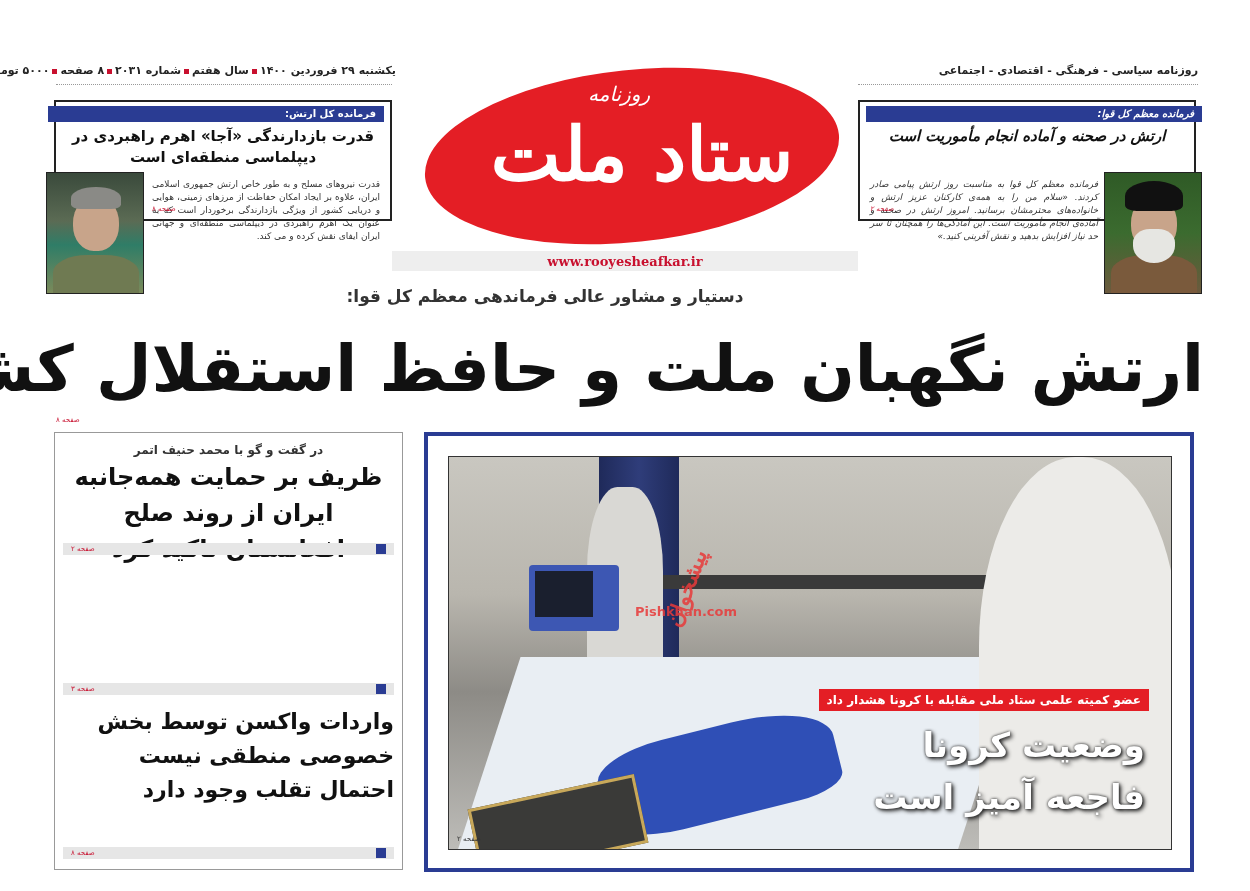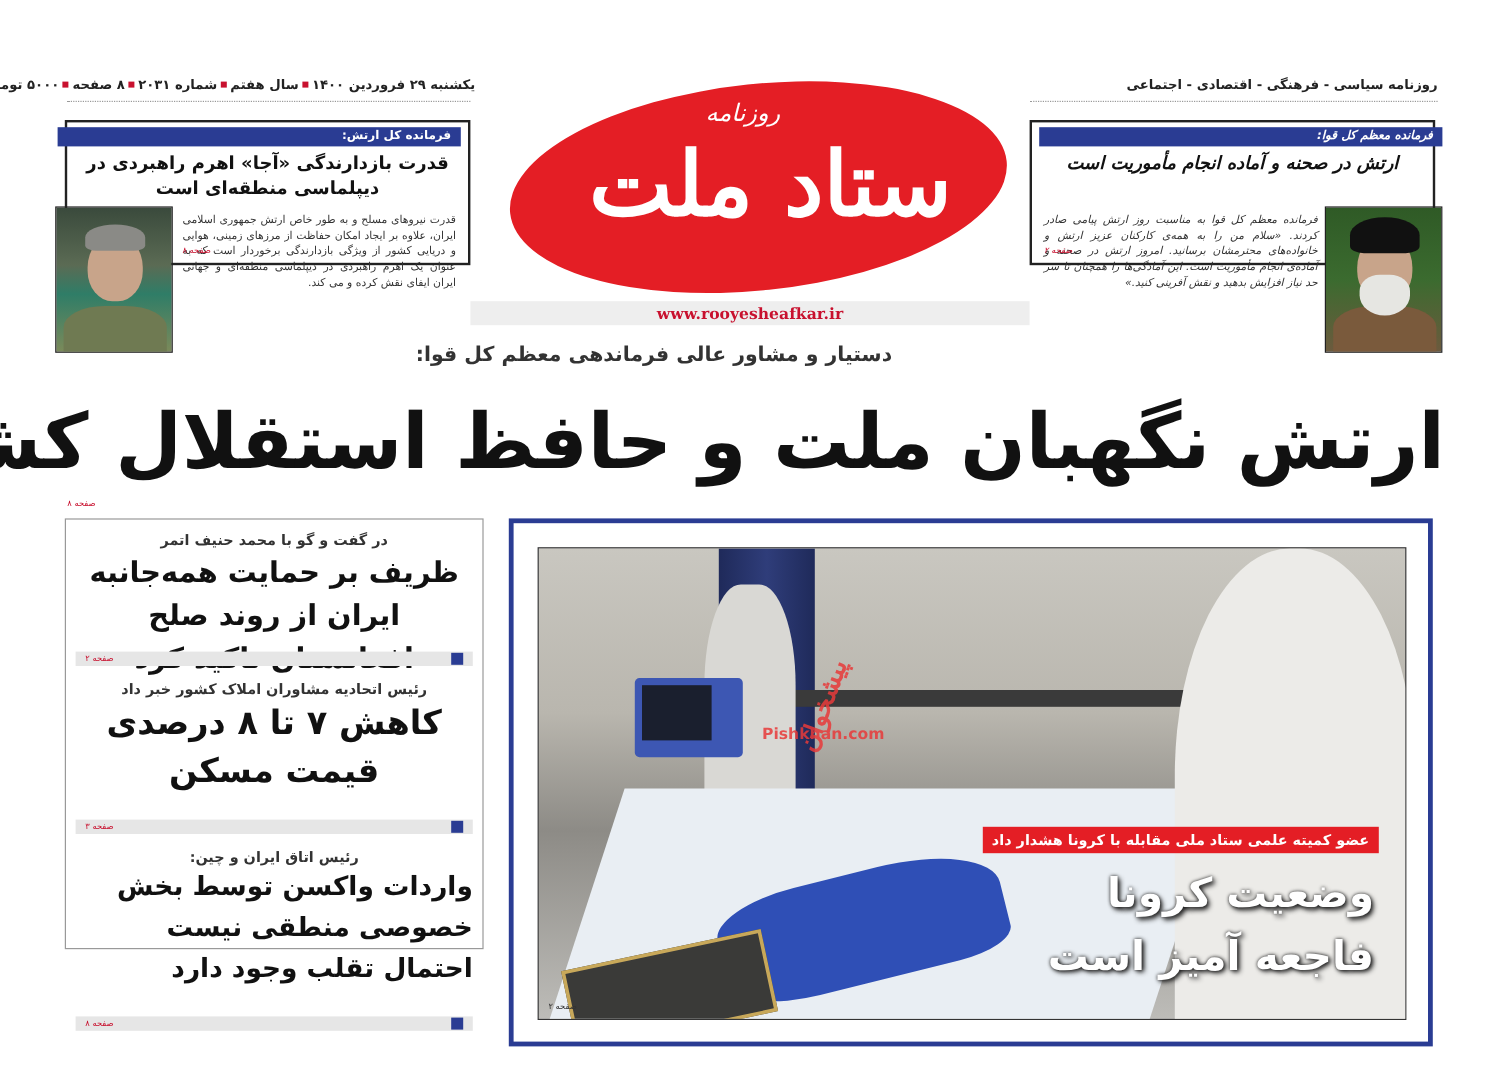--- a/index.html
+++ b/index.html
@@ -49,21 +49,21 @@
   .logo-sub { position: absolute; left: 138px; top: 18px; font-family: "DejaVu Serif", serif; font-size: 20px; color: #fff; font-style: italic; margin-left: 48px; }
   .site-strip { position: absolute; left: 392px; top: 251px; width: 466px; height: 20px; background: #eeeeee; text-align: center; }
   .site-url { font-family: "DejaVu Serif", serif; font-size: 13px; font-weight: bold; color: #c8102e; line-height: 20px; }
 
   
   .supertitle { position: absolute; top: 286px; left: 300px; width: 490px; text-align: center; font-size: 17px; font-weight: bold; color: #333; }
   .headline { position: absolute; top: 326px; left: 44px; width: 1160px; text-align: center; font-size: 64px; font-weight: bold; color: #111; letter-spacing: -2px; line-height: 86px; white-space: nowrap; }
   .headline-page { position: absolute; top: 416px; left: 56px; font-size: 7px; color: #c8102e; }
 
   
-  .news-col { position: absolute; left: 54px; top: 432px; width: 349px; height: 359px; border: 1px solid #999; background: #fff; }
+  .news-col { position: absolute; left: 54px; top: 432px; width: 349px; height: 438px; border: 1px solid #999; background: #fff; }
   .story { position: absolute; left: 8px; right: 8px; text-align: center; }
   .story-kicker { font-size: 12px; font-weight: bold; color: #333; line-height: 18px; }
   .story-title { font-size: 24px; font-weight: bold; color: #111; line-height: 36px; letter-spacing: -0.5px; }
   .page-bar { position: absolute; left: 8px; right: 8px; height: 12px; background: #e6e6e6; }
   .page-bar .page-txt { position: absolute; left: 8px; top: 0; font-size: 7px; line-height: 12px; color: #c8102e; }
   .page-bar .blue-sq { position: absolute; right: 8px; top: 1px; width: 10px; height: 10px; background: #2a3c93; }
 
   
   .photo-frame { position: absolute; left: 424px; top: 432px; width: 770px; height: 440px; border: 4px solid #2a3c93; background: #fff; }
   .photo { position: absolute; left: 20px; top: 20px; width: 724px; height: 394px; overflow: hidden; border: 1px solid #333;
@@ -136,31 +136,26 @@
 <div class="news-col">
   <div class="story rtl" style="top:8px;">
     <div class="story-kicker">در گفت و گو با محمد حنیف اتمر</div>
     <div class="story-title">ظریف بر حمایت همه‌جانبه ایران از روند صلح افغانستان تاکید کرد</div>
   </div>
   <div class="page-bar" style="top:110px;">
     <span class="page-txt rtl">صفحه ۲</span>
     <span class="blue-sq"></span>
   </div>
 
-  <div class="story rtl" style="top:132px;">
-    <div class="story-kicker">رئیس اتحادیه مشاوران املاک کشور خبر داد</div>
-    <div class="story-title" style="font-size:28px; line-height:40px;">کاهش ۷ تا ۸ درصدی قیمت مسکن</div>
-  </div>
   <div class="page-bar" style="top:250px;">
     <span class="page-txt rtl">صفحه ۳</span>
     <span class="blue-sq"></span>
   </div>
 
   <div class="story rtl" style="top:272px;">
-    <div class="story-kicker">رئیس اتاق ایران و چین:</div>
     <div class="story-title" style="font-size:22px; line-height:34px;text-align:right;">واردات واکسن توسط بخش خصوصی منطقی نیست احتمال تقلب وجود دارد</div>
   </div>
   <div class="page-bar" style="top:414px;">
     <span class="page-txt rtl">صفحه ۸</span>
     <span class="blue-sq"></span>
   </div>
 </div>
 
 <div class="photo-frame">
   <div class="photo">

